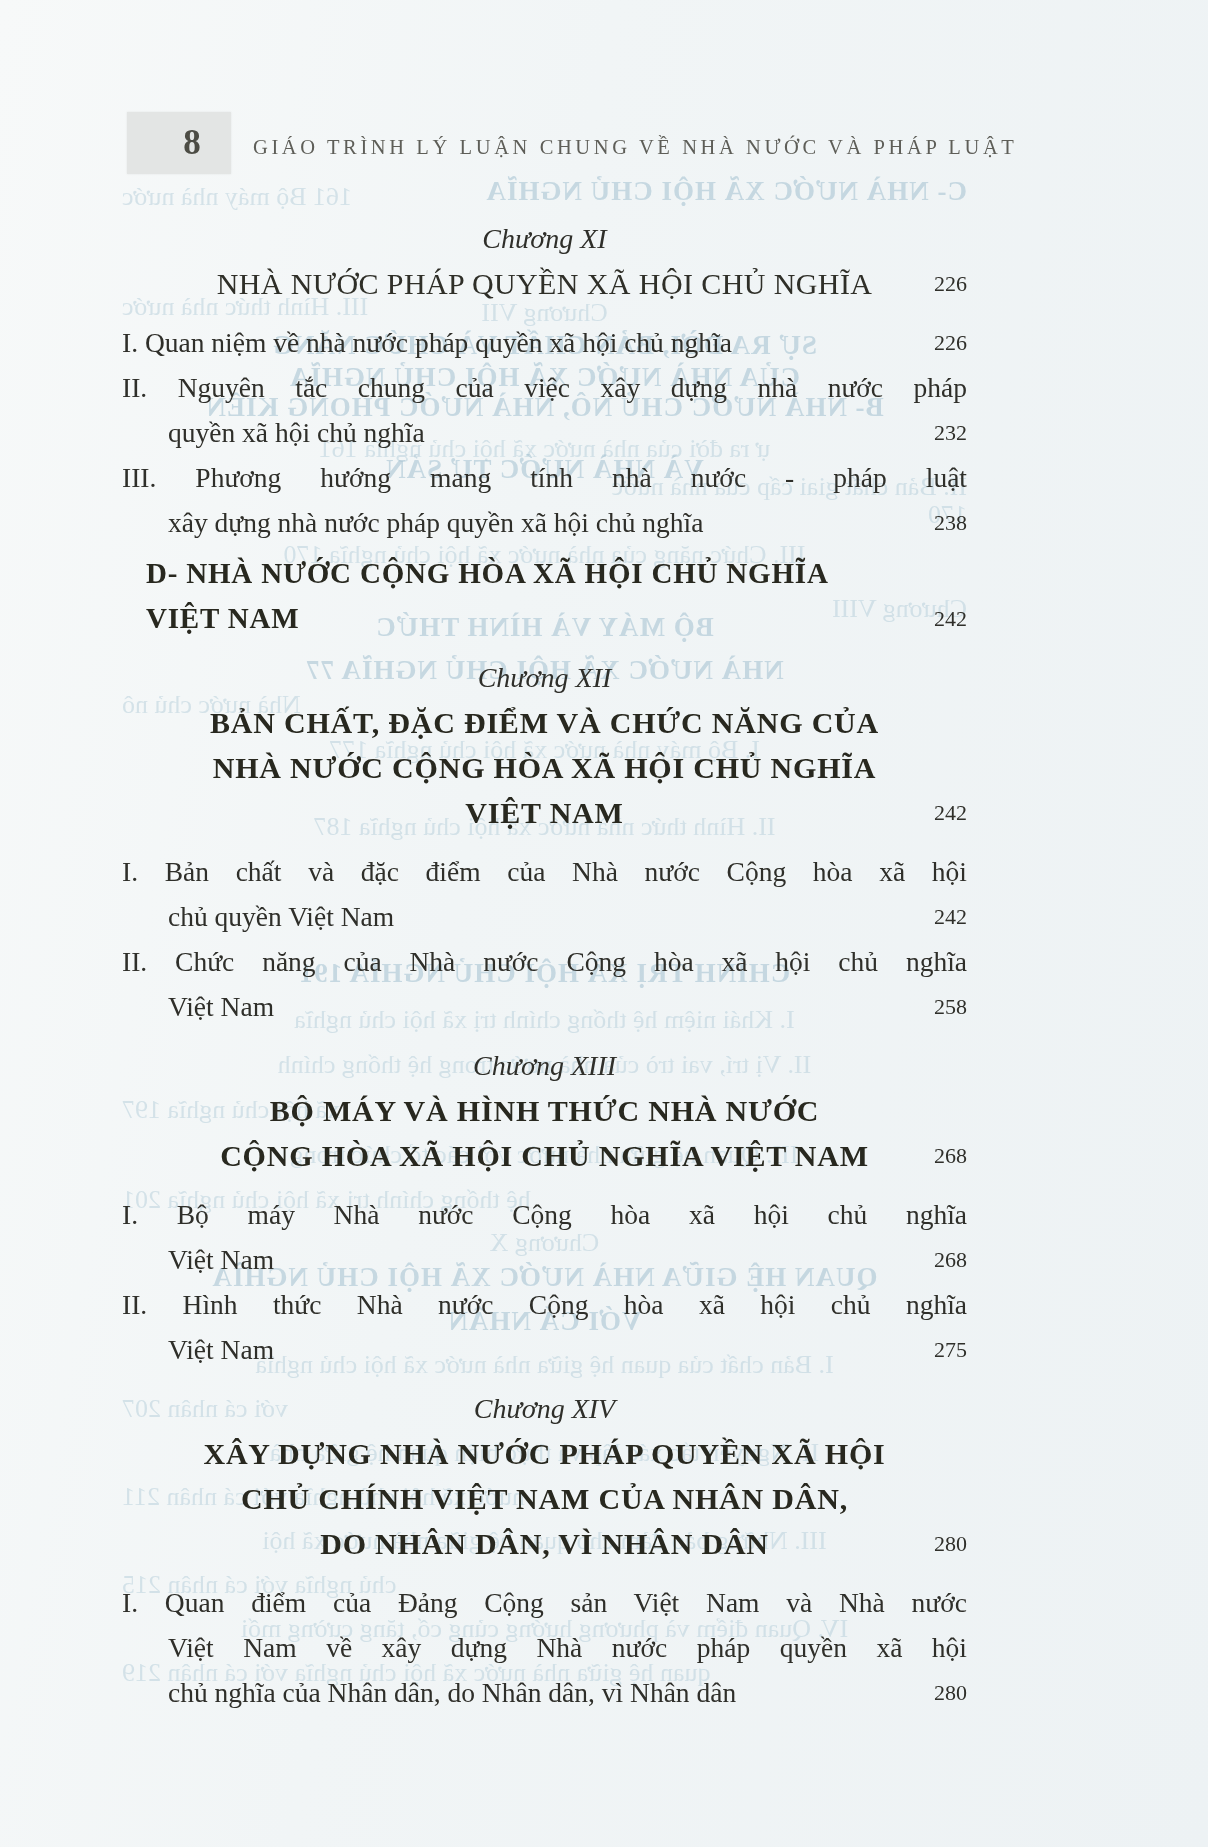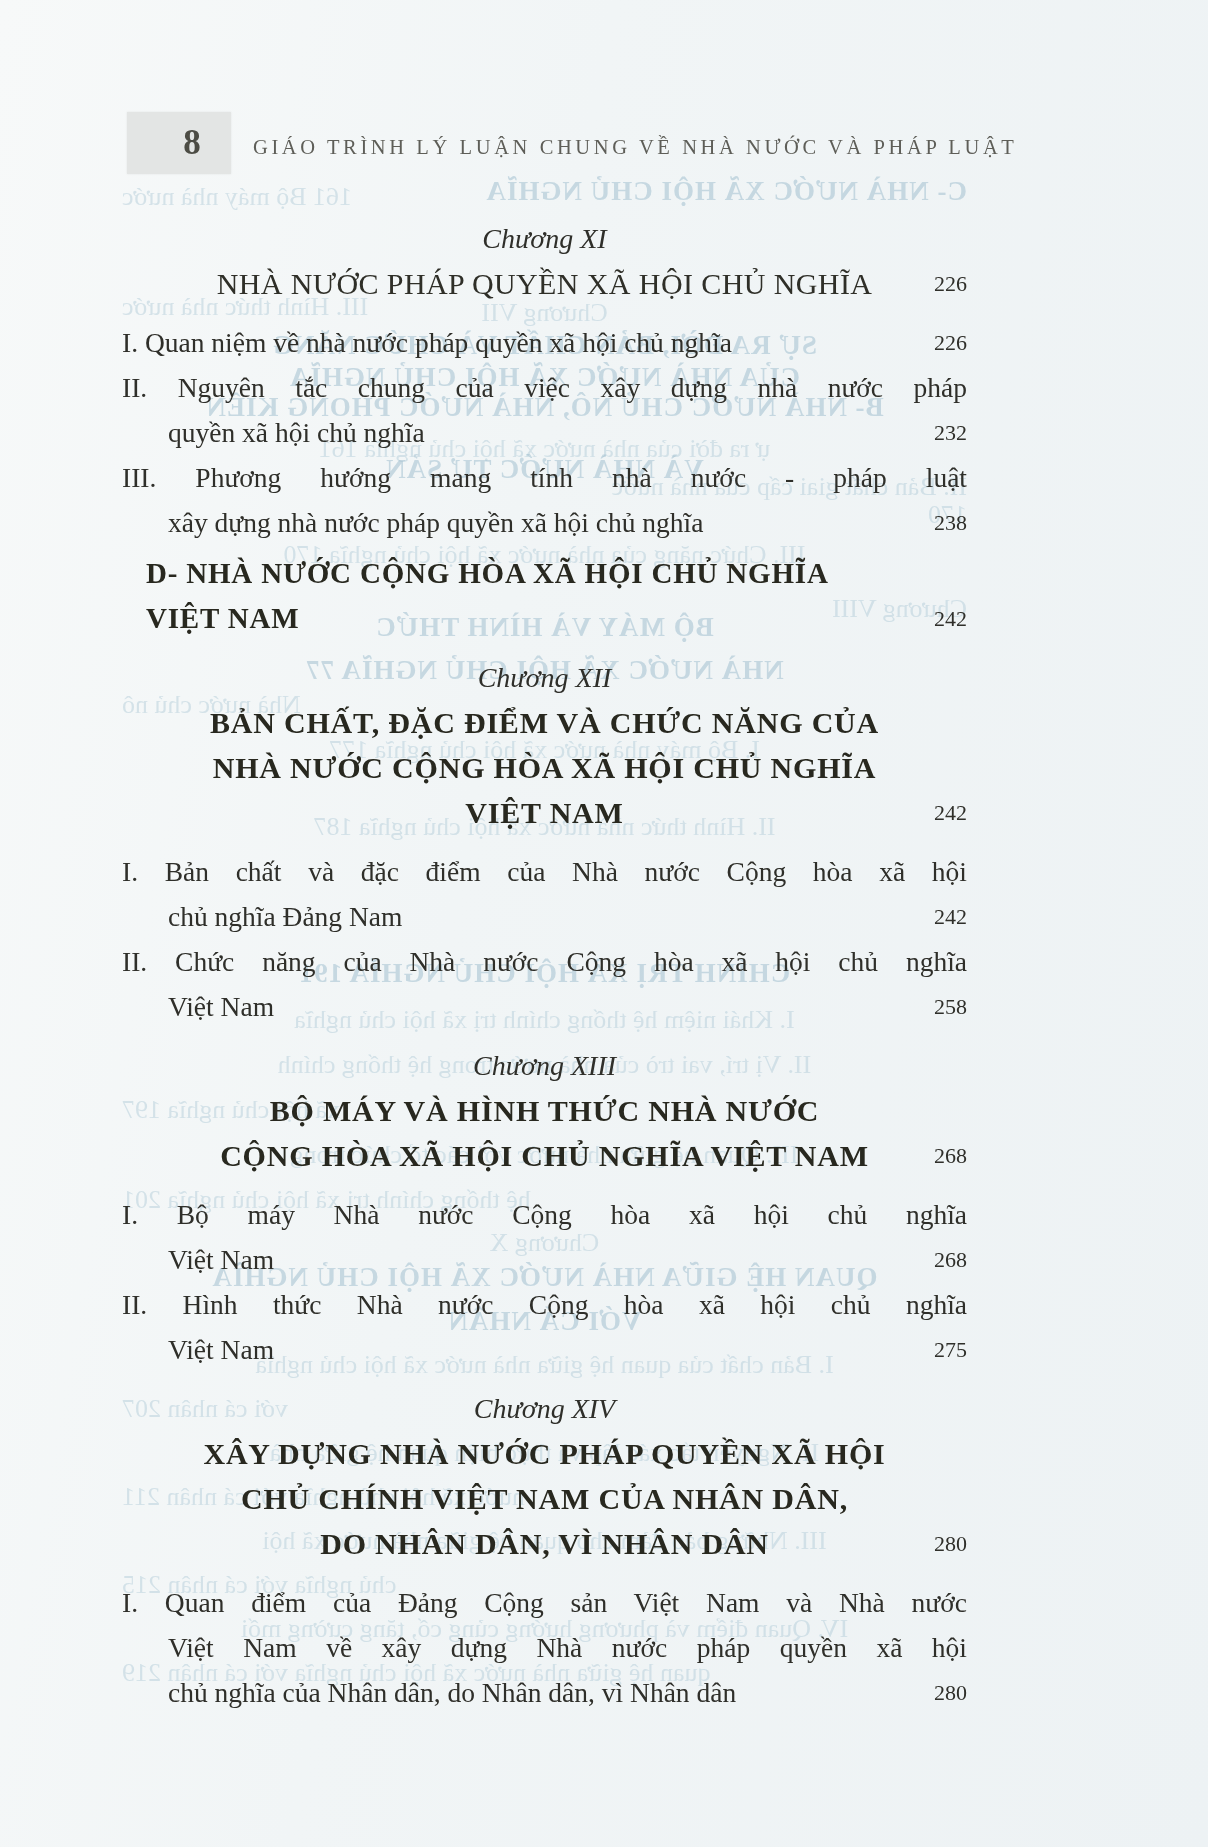--- a/index.html
+++ b/index.html
@@ -132,21 +132,21 @@
         <div class="line">Chương XII</div>
       </div>
       <div class="entry chapter-title">
         <div class="line">BẢN CHẤT, ĐẶC ĐIỂM VÀ CHỨC NĂNG CỦA</div>
         <div class="line cont">NHÀ NƯỚC CỘNG HÒA XÃ HỘI CHỦ NGHĨA</div>
         <div class="line cont">VIỆT NAM</div>
         <span class="pg">242</span>
       </div>
       <div class="entry item">
         <div class="line fill">I. Bản chất và đặc điểm của Nhà nước Cộng hòa xã hội</div>
-        <div class="line cont">chủ nghĩa Đảng Nam</div>
+        <div class="line cont">chủ quyền Việt Nam</div>
         <span class="pg">242</span>
       </div>
       <div class="entry item">
         <div class="line fill">II. Chức năng của Nhà nước Cộng hòa xã hội chủ nghĩa</div>
         <div class="line cont">Việt Nam</div>
         <span class="pg">258</span>
       </div>
       <div class="entry chapter-label">
         <div class="line">Chương XIII</div>
       </div>

